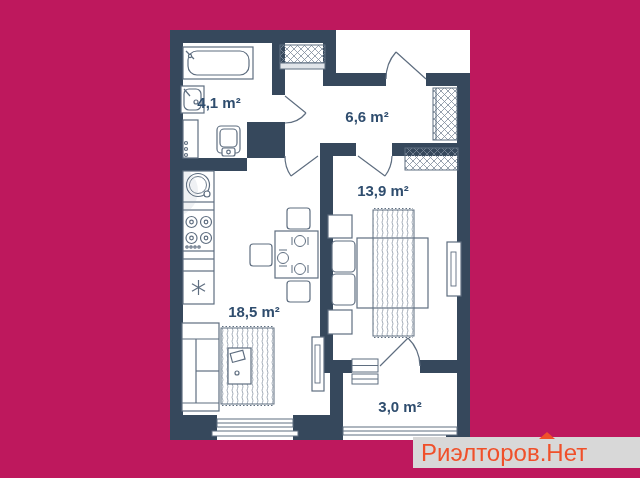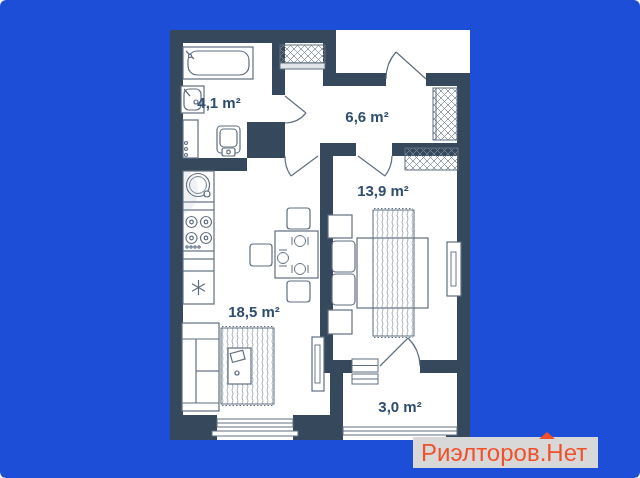--- a/index.html
+++ b/index.html
@@ -1,26 +1,26 @@
 <!DOCTYPE html>
 <html><head>
 <meta charset="utf-8">
 <style>
   html,body{margin:0;padding:0;background:#fff;}
   body{width:640px;height:478px;overflow:hidden;position:relative;
        font-family:"Liberation Sans",sans-serif;}
-  .stage{position:absolute;left:0;top:0;width:640px;height:478px;background:#1d4ed8;border-radius:6px;}
+  .stage{position:absolute;left:0;top:0;width:640px;height:478px;background:#be185d;}
   svg{position:absolute;left:0;top:0;}
   
   .watermark{position:absolute;left:0;top:0;width:640px;height:478px;
              mix-blend-mode:darken;pointer-events:none;overflow:hidden;}
   .wm-circle{position:absolute;border-radius:50%;background:#eff1f4;}
   .wm-text{position:absolute;left:178px;top:138px;font-size:152px;font-weight:700;
            letter-spacing:-5px;color:#eff1f4;white-space:nowrap;}
-  .brand-band{position:absolute;left:413px;top:437px;width:185px;height:31px;
+  .brand-band{position:absolute;left:413px;top:437px;width:227px;height:31px;
               background:#d8d8d8;z-index:5;}
   .brand-text{position:absolute;left:8px;top:2px;font-size:24px;color:#f0502a;
               white-space:nowrap;letter-spacing:0px;}
   .brand-roof{position:absolute;left:126px;top:-5px;width:0;height:0;
               border-left:8px solid transparent;border-right:8px solid transparent;
               border-bottom:7px solid #f0502a;}
   text.room-label{font-family:"Liberation Sans",sans-serif;font-weight:bold;
                   font-size:15px;fill:#2f4d6e;}
 </style>
 </head>

